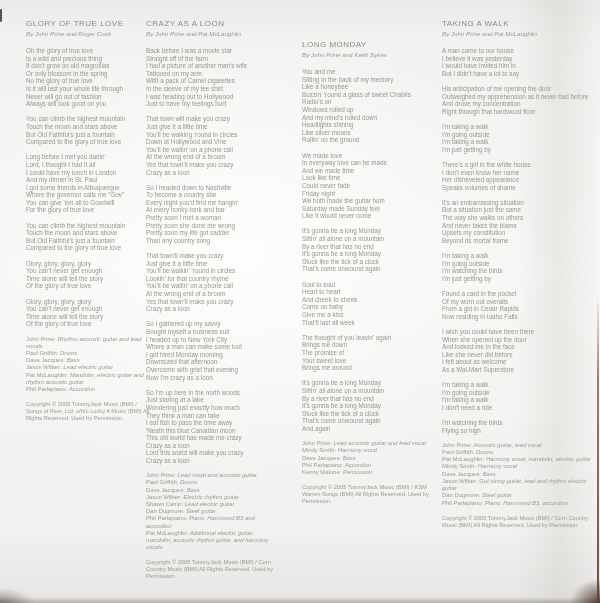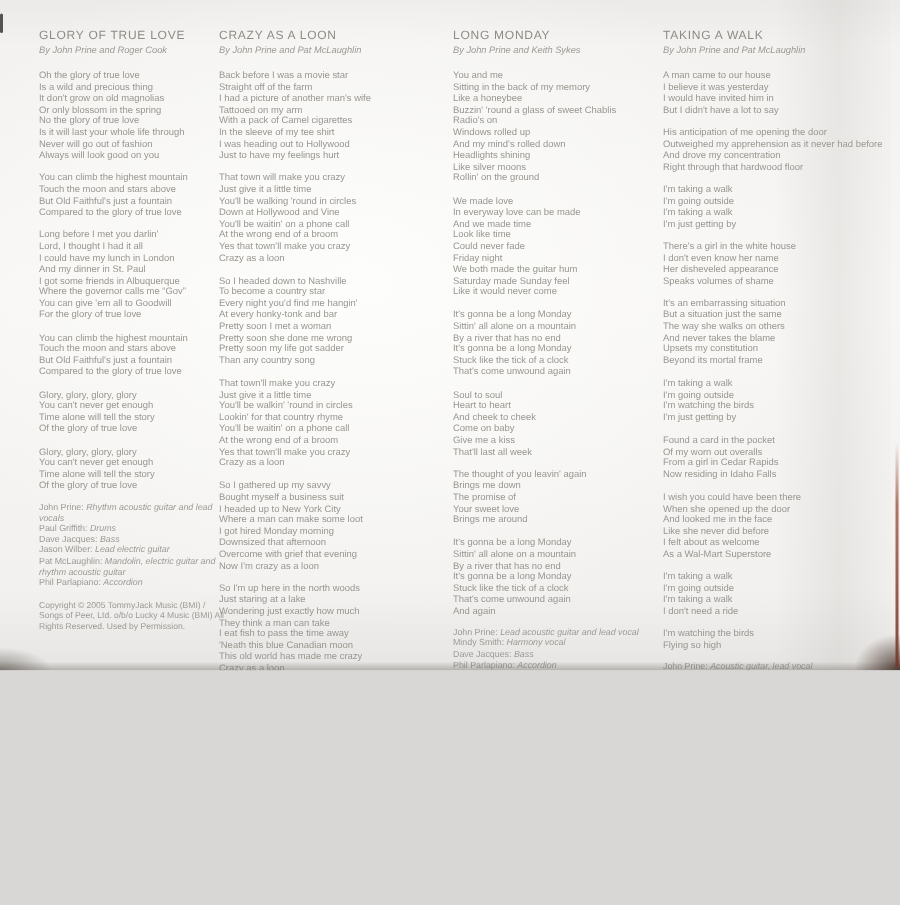--- a/index.html
+++ b/index.html
@@ -1,26 +1,26 @@
 <!DOCTYPE html>
 <html><head>
 <meta charset="utf-8">
 <style>
   html,body{margin:0;padding:0;background:#d8d7d5;}
   .page{
-    position:relative;width:600px;height:447px;overflow:hidden;
+    position:relative;width:600px;height:603px;overflow:hidden;
     font-family:"Liberation Sans",sans-serif;
     background:
       radial-gradient(ellipse 430px 320px at 40% 42%, #fdfdfc 0%, rgba(253,253,252,0) 72%),
       linear-gradient(180deg,#ebeae8 0%,#f3f2f0 7%,#f7f6f4 45%,#f2f1ef 88%,#e6e5e3 100%);
   }
   .song-column{position:absolute;top:19px;}
   .song-column.c1{left:26px;width:128px;}
   .song-column.c2{left:146px;width:132px;}
-  .song-column.c3{left:302px;width:131px;}
+  .song-column.c3{left:302px;width:131px;margin-top:21px;}
   .song-column.c4{left:442px;width:152px;}
   .song-title{
     margin:0 0 2px 0;font-size:8px;font-weight:400;letter-spacing:.5px;
     color:#8d8b85;
   }
   .song-byline{font-size:6.2px;font-style:italic;color:#9c9a94;margin:0 0 10px 0;}
   .lyric-line{font-size:6.3px;line-height:7.6px;color:#98968f;white-space:nowrap;}
   .stanza{margin:0 0 7.6px 0;}
   .credits{margin-top:3px;font-size:5.9px;line-height:7.2px;color:#9c9a94;}
   .credit-name{font-style:normal;}

